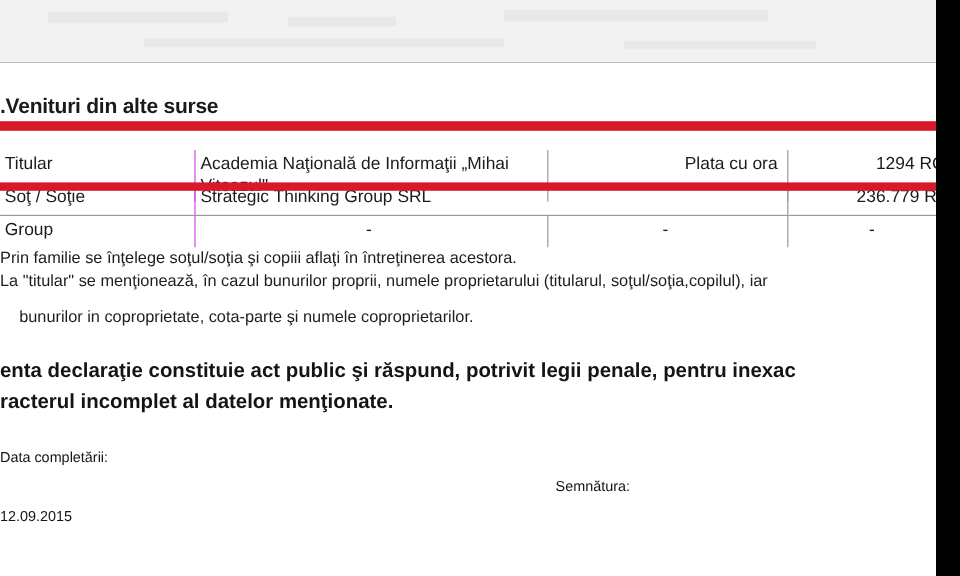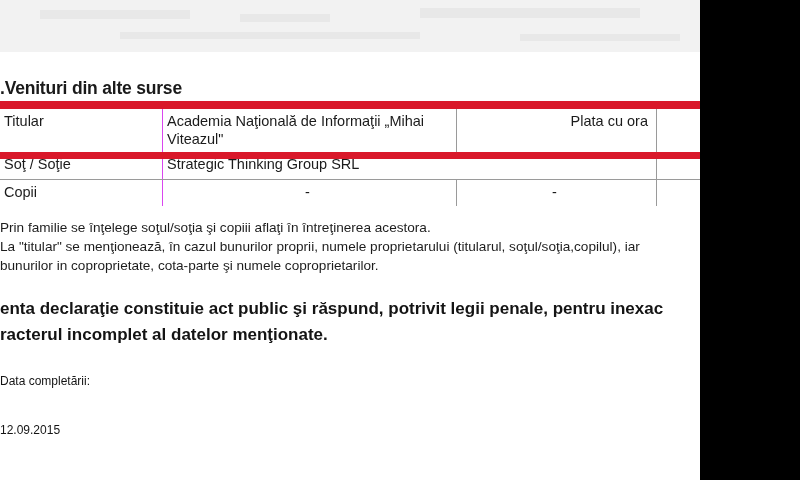--- a/index.html
+++ b/index.html
@@ -8,21 +8,21 @@
     background: #000;
   }
   body {
     width: 800px;
     height: 480px;
     overflow: hidden;
     font-family: "Liberation Sans", sans-serif;
   }
   #screen {
     position: relative;
-    width: 700px;
+    width: 780px;
     height: 480px;
     background: #000;
     overflow: hidden;
   }
   
   #page {
     position: absolute;
     left: 0;
     top: 52px;
     width: 800px;
@@ -73,21 +73,21 @@
     height: 97px;
     font-size: 14.5px;
     color: #1b1b1b;
   }
   .trow {
     position: absolute;
     left: 0;
     width: 800px;
     box-sizing: border-box;
   }
-  #row-0 { top: 0; height: 43px; }
+  #row-0 { top: 16px; height: 43px; }
   #row-1 { top: 43px; height: 27px; }
   #row-2 { top: 70px; height: 27px; border-top: 1px solid #9a9a9a; }
 
   .cell {
     position: absolute;
     top: 0;
     height: 100%;
     box-sizing: border-box;
     padding: 3px 8px 0 4px;
     line-height: 1.25;
@@ -100,25 +100,24 @@
 
   .c2.dash, .c3.dash, .c1.dash { text-align: center; }
 
   
   .footnote {
     position: absolute;
     left: 0;
     font-size: 13.6px;
     color: #1d1d1d;
     white-space: nowrap;
-    margin-top: 13px;
   }
   #fn-0 { top: 207px; }
   #fn-1 { top: 226px; }
-  #fn-2 { top: 245px; }
+  #fn-2 { top: 256px; padding-left: 16px; }
 
   
   .decl {
     position: absolute;
     left: 0;
     font-size: 17px;
     font-weight: bold;
     color: #141414;
     white-space: nowrap;
   }
@@ -164,33 +163,34 @@
       <div class="cell c3">1294 ROI</div>
     </div>
 
     <div class="trow" id="row-1">
       <div class="cell c0">Soţ / Soţie</div>
       <div class="cell c1">Strategic Thinking Group SRL</div>
       <div class="cell c3">236.779 RO</div>
     </div>
 
     <div class="trow" id="row-2">
-      <div class="cell c0">Copii</div>
+      <div class="cell c0">Group</div>
       <div class="cell c1 dash">-</div>
       <div class="cell c2 dash">-</div>
       <div class="cell c3 dash">-</div>
     </div>
 
   </div>
 
   <div class="red-rule" id="red-rule-mid"></div>
 
   <div class="footnote" id="fn-0">Prin familie se înţelege soţul/soţia şi copiii aflaţi în întreţinerea acestora.</div>
   <div class="footnote" id="fn-1">La "titular" se menţionează, în cazul bunurilor proprii, numele proprietarului (titularul, soţul/soţia,copilul), iar</div>
   <div class="footnote" id="fn-2">bunurilor in coproprietate, cota-parte şi numele coproprietarilor.</div>
 
   <div class="decl" id="decl-0">enta declaraţie constituie act public şi răspund, potrivit legii penale, pentru inexac</div>
   <div class="decl" id="decl-1">racterul incomplet al datelor menţionate.</div>
 
   <div class="sig-label" id="sig-date-label">Data completării:</div>
+  <div class="sig-label" id="sig-name-label">Semnătura:</div>
   <div class="sig-label" id="sig-date-value">12.09.2015</div>
 
 </div>
 
 </body></html>

